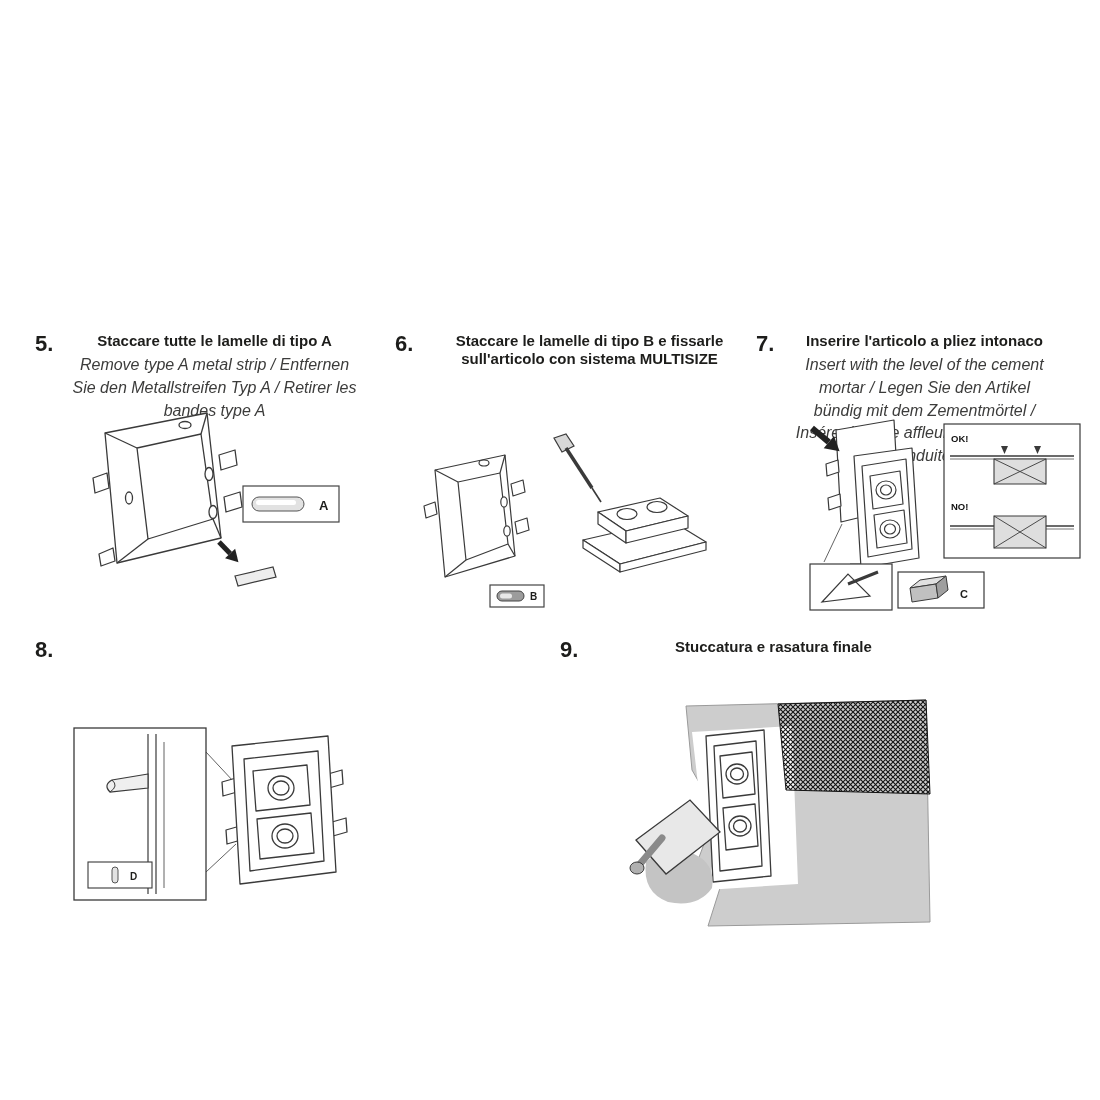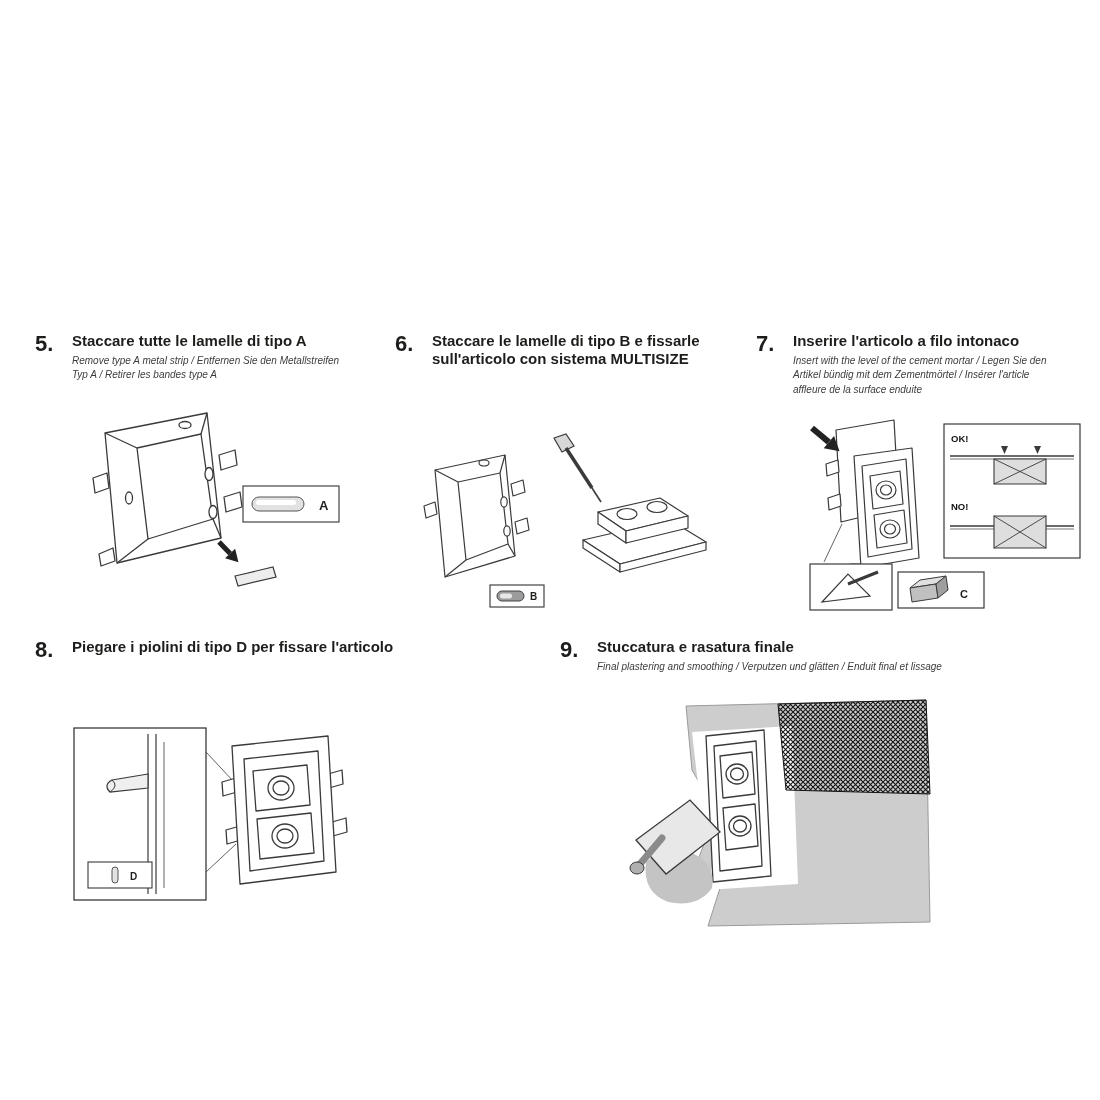--- a/index.html
+++ b/index.html
@@ -1,22 +1,22 @@
 <!DOCTYPE html>
 <html><head>
 <meta charset="utf-8">
 <style>
   html,body{margin:0;padding:0;background:#fff;}
   .page{position:relative;width:1100px;height:1100px;background:#ffffff;
         font-family:"Liberation Sans",sans-serif;color:#1d1d1b;overflow:hidden;}
   .step{position:absolute;display:flex;gap:9px;}
   .step-number{font-size:22px;font-weight:700;line-height:1;padding-top:1px;min-width:28px;}
-  .step-text{flex:1;}
+  .step-text{flex:1;text-align:center;}
   .step-title{font-size:15px;font-weight:700;line-height:1.22;margin-bottom:4px;}
-  .step-subtitle{font-size:10px;font-style:italic;color:#3c3c3b;line-height:1.42;}
+  .step-subtitle{font-size:16px;font-style:italic;color:#3c3c3b;line-height:1.42;}
   .figure{position:absolute;}
   .figure svg{display:block;width:100%;height:100%;}
   svg text{font-family:"Liberation Sans",sans-serif;}
 </style>
 </head>
 <body>
 
 <div class="page">
 
   <section class="step" style="left:35px;top:332px;width:322px;">
@@ -102,21 +102,21 @@
         <rect x="89" y="159" width="27" height="10" rx="5" fill="#9c9c9c" stroke="#444" stroke-width="1"></rect>
         <rect x="92" y="161.5" width="12" height="5" rx="2.5" fill="#e8e8e8" stroke="none"></rect>
         <text x="122" y="168" font-size="10" font-weight="bold" fill="#1d1d1b">B</text>
       </g>
     </svg>
   </div>
 
   <section class="step" style="left:756px;top:332px;width:300px;">
     <span class="step-number">7.</span>
     <div class="step-text">
-      <div class="step-title">Inserire l'articolo a filo intonaco</div>
+      <div class="step-title">Inserire l'articolo a pliez intonaco</div>
       <div class="step-subtitle">Insert with the level of the cement mortar / Legen Sie den Artikel bündig mit dem Zementmörtel / Insérer l'article affleure de la surface enduite</div>
     </div>
   </section>
 
   <div class="figure" style="left:798px;top:412px;width:288px;height:202px;">
     <svg viewBox="0 0 288 202">
       <g stroke="#3a3a3a" stroke-width="1.2" fill="#fff" stroke-linejoin="round">
         <polygon points="38,18 96,8 101,96 43,110"></polygon>
         <polygon points="28,52 40,48 41,60 29,64"></polygon>
         <polygon points="30,86 42,82 43,94 31,98"></polygon>
@@ -165,21 +165,20 @@
         <polygon points="112,176 138,172 140,186 114,190" fill="#c0c0c0" stroke="#3a3a3a" stroke-width="1"></polygon>
         <polygon points="138,172 148,164 150,178 140,186" fill="#9f9f9f" stroke="#3a3a3a" stroke-width="1"></polygon>
         <text x="162" y="186" font-size="11" font-weight="bold" fill="#1d1d1b">C</text>
       </g>
     </svg>
   </div>
 
   <section class="step" style="left:35px;top:638px;width:470px;">
     <span class="step-number">8.</span>
     <div class="step-text">
-      <div class="step-title">Piegare i piolini di tipo D per fissare l'articolo</div>
     </div>
   </section>
 
   <div class="figure" style="left:60px;top:722px;width:300px;height:188px;">
     <svg viewBox="0 0 300 188">
       <rect x="14" y="6" width="132" height="172" fill="#fff" stroke="#3a3a3a" stroke-width="1.3"></rect>
       <line x1="88" y1="12" x2="88" y2="172" stroke="#3a3a3a" stroke-width="1.2"></line>
       <line x1="96" y1="12" x2="96" y2="172" stroke="#3a3a3a" stroke-width="1.2"></line>
       <line x1="104" y1="20" x2="104" y2="166" stroke="#3a3a3a" stroke-width="0.8"></line>
       <path d="M88,52 L52,58 Q43,63 50,70 L88,66 Z" fill="#efefef" stroke="#3a3a3a" stroke-width="1.2"></path>
@@ -205,21 +204,20 @@
         <ellipse cx="225" cy="114" rx="13" ry="12"></ellipse>
         <ellipse cx="225" cy="114" rx="8" ry="7"></ellipse>
       </g>
     </svg>
   </div>
 
   <section class="step" style="left:560px;top:638px;width:390px;">
     <span class="step-number">9.</span>
     <div class="step-text">
       <div class="step-title">Stuccatura e rasatura finale</div>
-      <div class="step-subtitle">Final plastering and smoothing / Verputzen und glätten / Enduit final et lissage</div>
     </div>
   </section>
 
   <div class="figure" style="left:628px;top:692px;width:318px;height:243px;">
     <svg viewBox="0 0 318 243">
       <defs>
         <pattern id="mesh" width="5" height="5" patternUnits="userSpaceOnUse">
           <path d="M0,5 L5,0 M0,0 L5,5" stroke="#141414" stroke-width="1.1"></path>
         </pattern>
       </defs>

